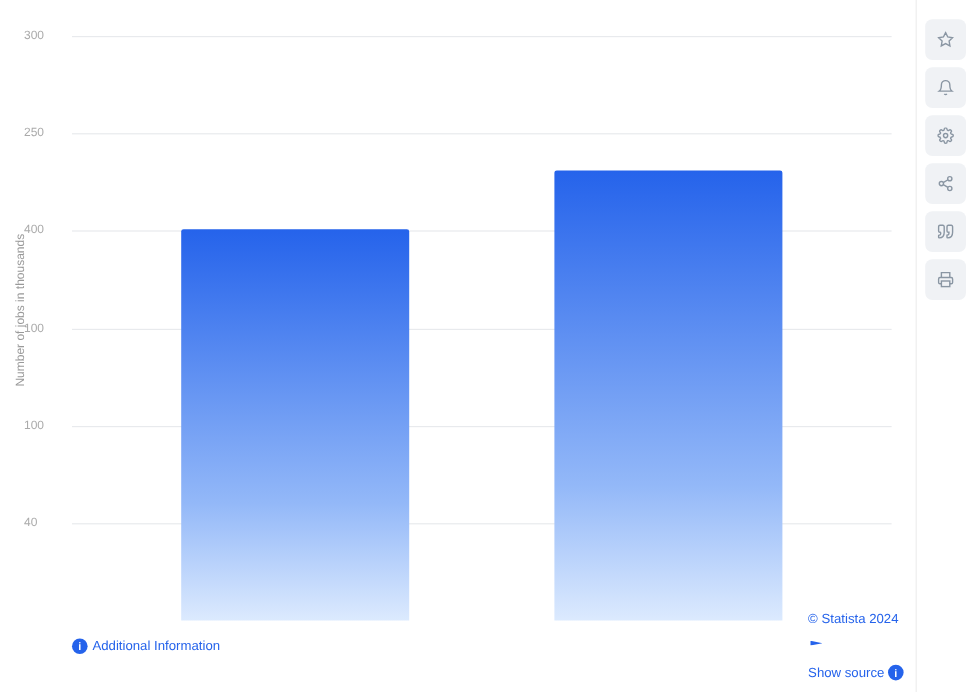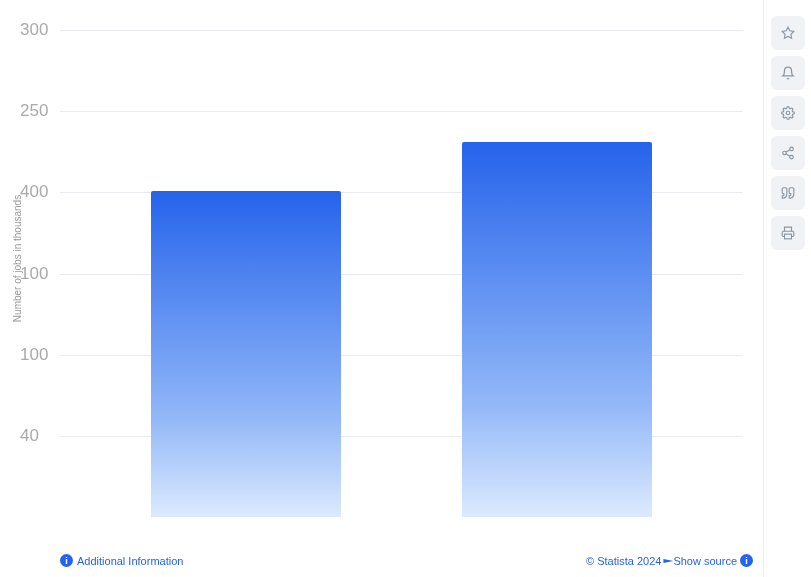--- a/index.html
+++ b/index.html
@@ -63,21 +63,21 @@
     .grid-line {
       position: absolute;
       left: 0;
       right: 0;
       height: 1px;
       background: #e8eaed;
     }
     .grid-label {
       position: absolute;
       left: -40px;
-      font-size: 17px;
+      font-size: 10px;
       color: #aaa;
       transform: translateY(-50%);
     }
     .bars-container {
       position: absolute;
       top: 0;
       left: 0;
       right: 0;
       bottom: 0;
       display: flex;
@@ -113,22 +113,24 @@
     }
     .footer-left {
       color: #2563eb;
       display: flex;
       align-items: center;
       gap: 4px;
       cursor: pointer;
     }
     .footer-right {
       display: flex;
-      align-items: flex-end;
+      align-items: flex-start;
+      gap: 12px;
       color: #aaa;
+      flex-direction: column;
     }
     .footer-right .statista {
       color: #2563eb;
       font-size: 11px;
     }
     .footer-right .show-source {
       color: #2563eb;
       font-size: 11px;
       cursor: pointer;
       display: flex;

